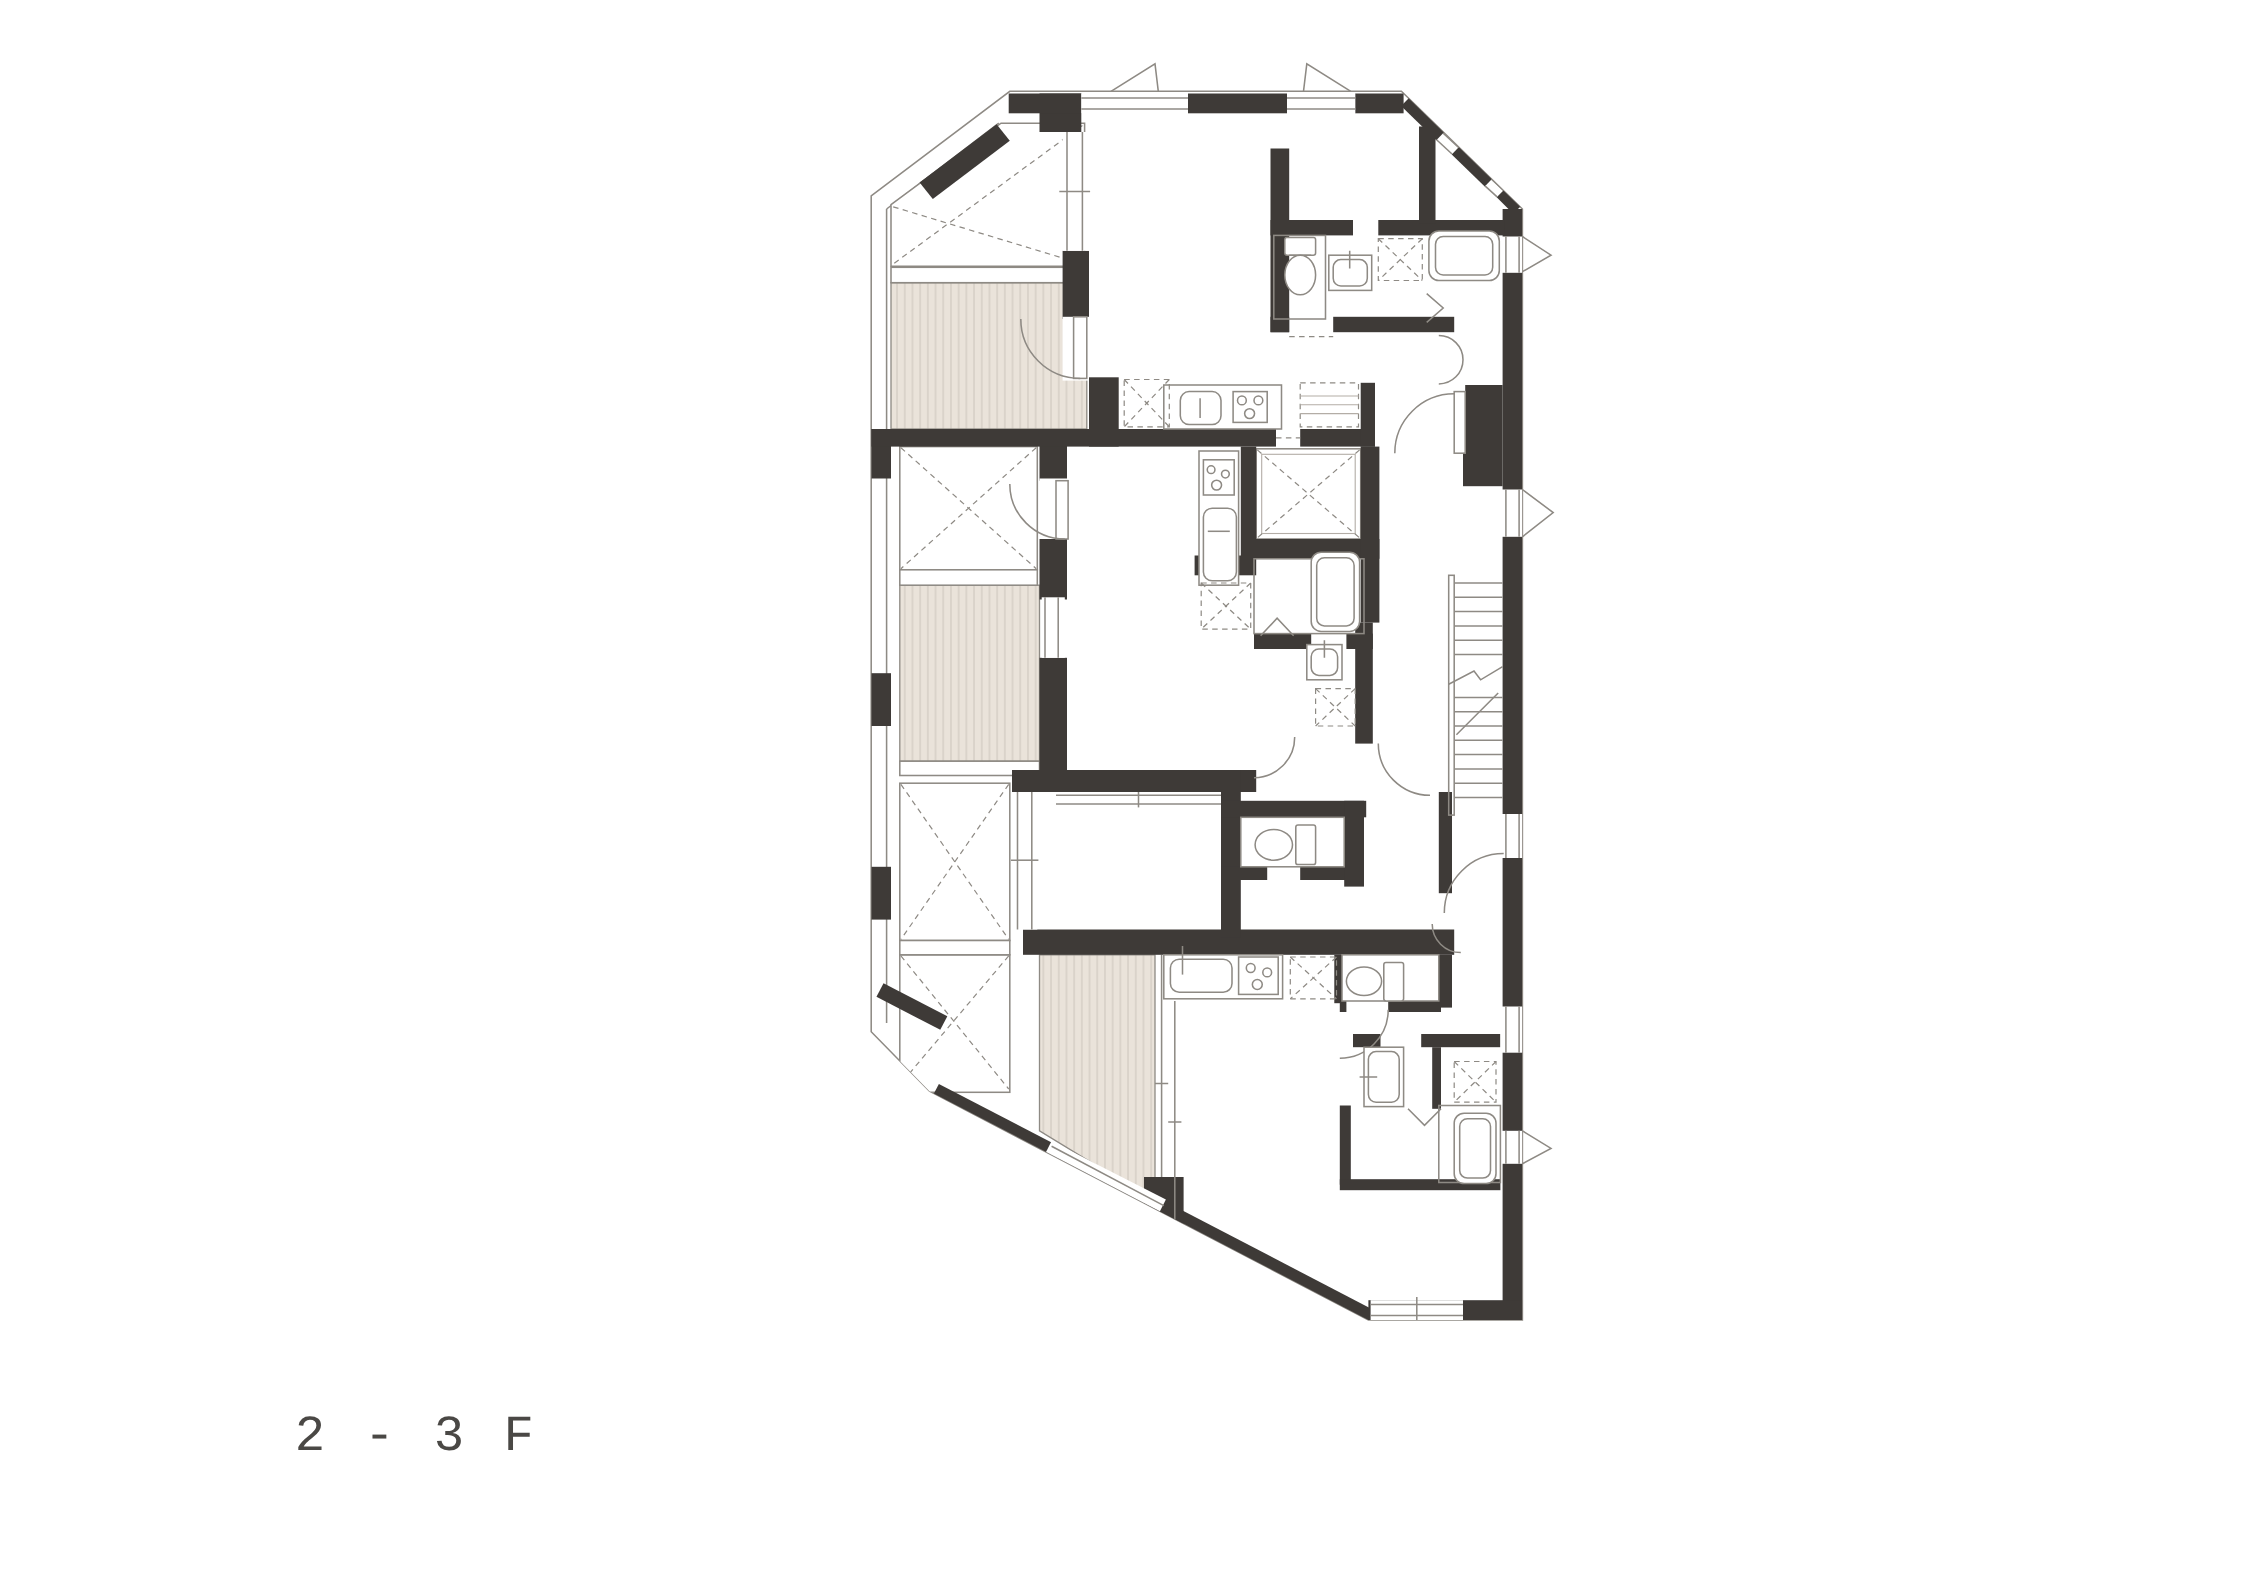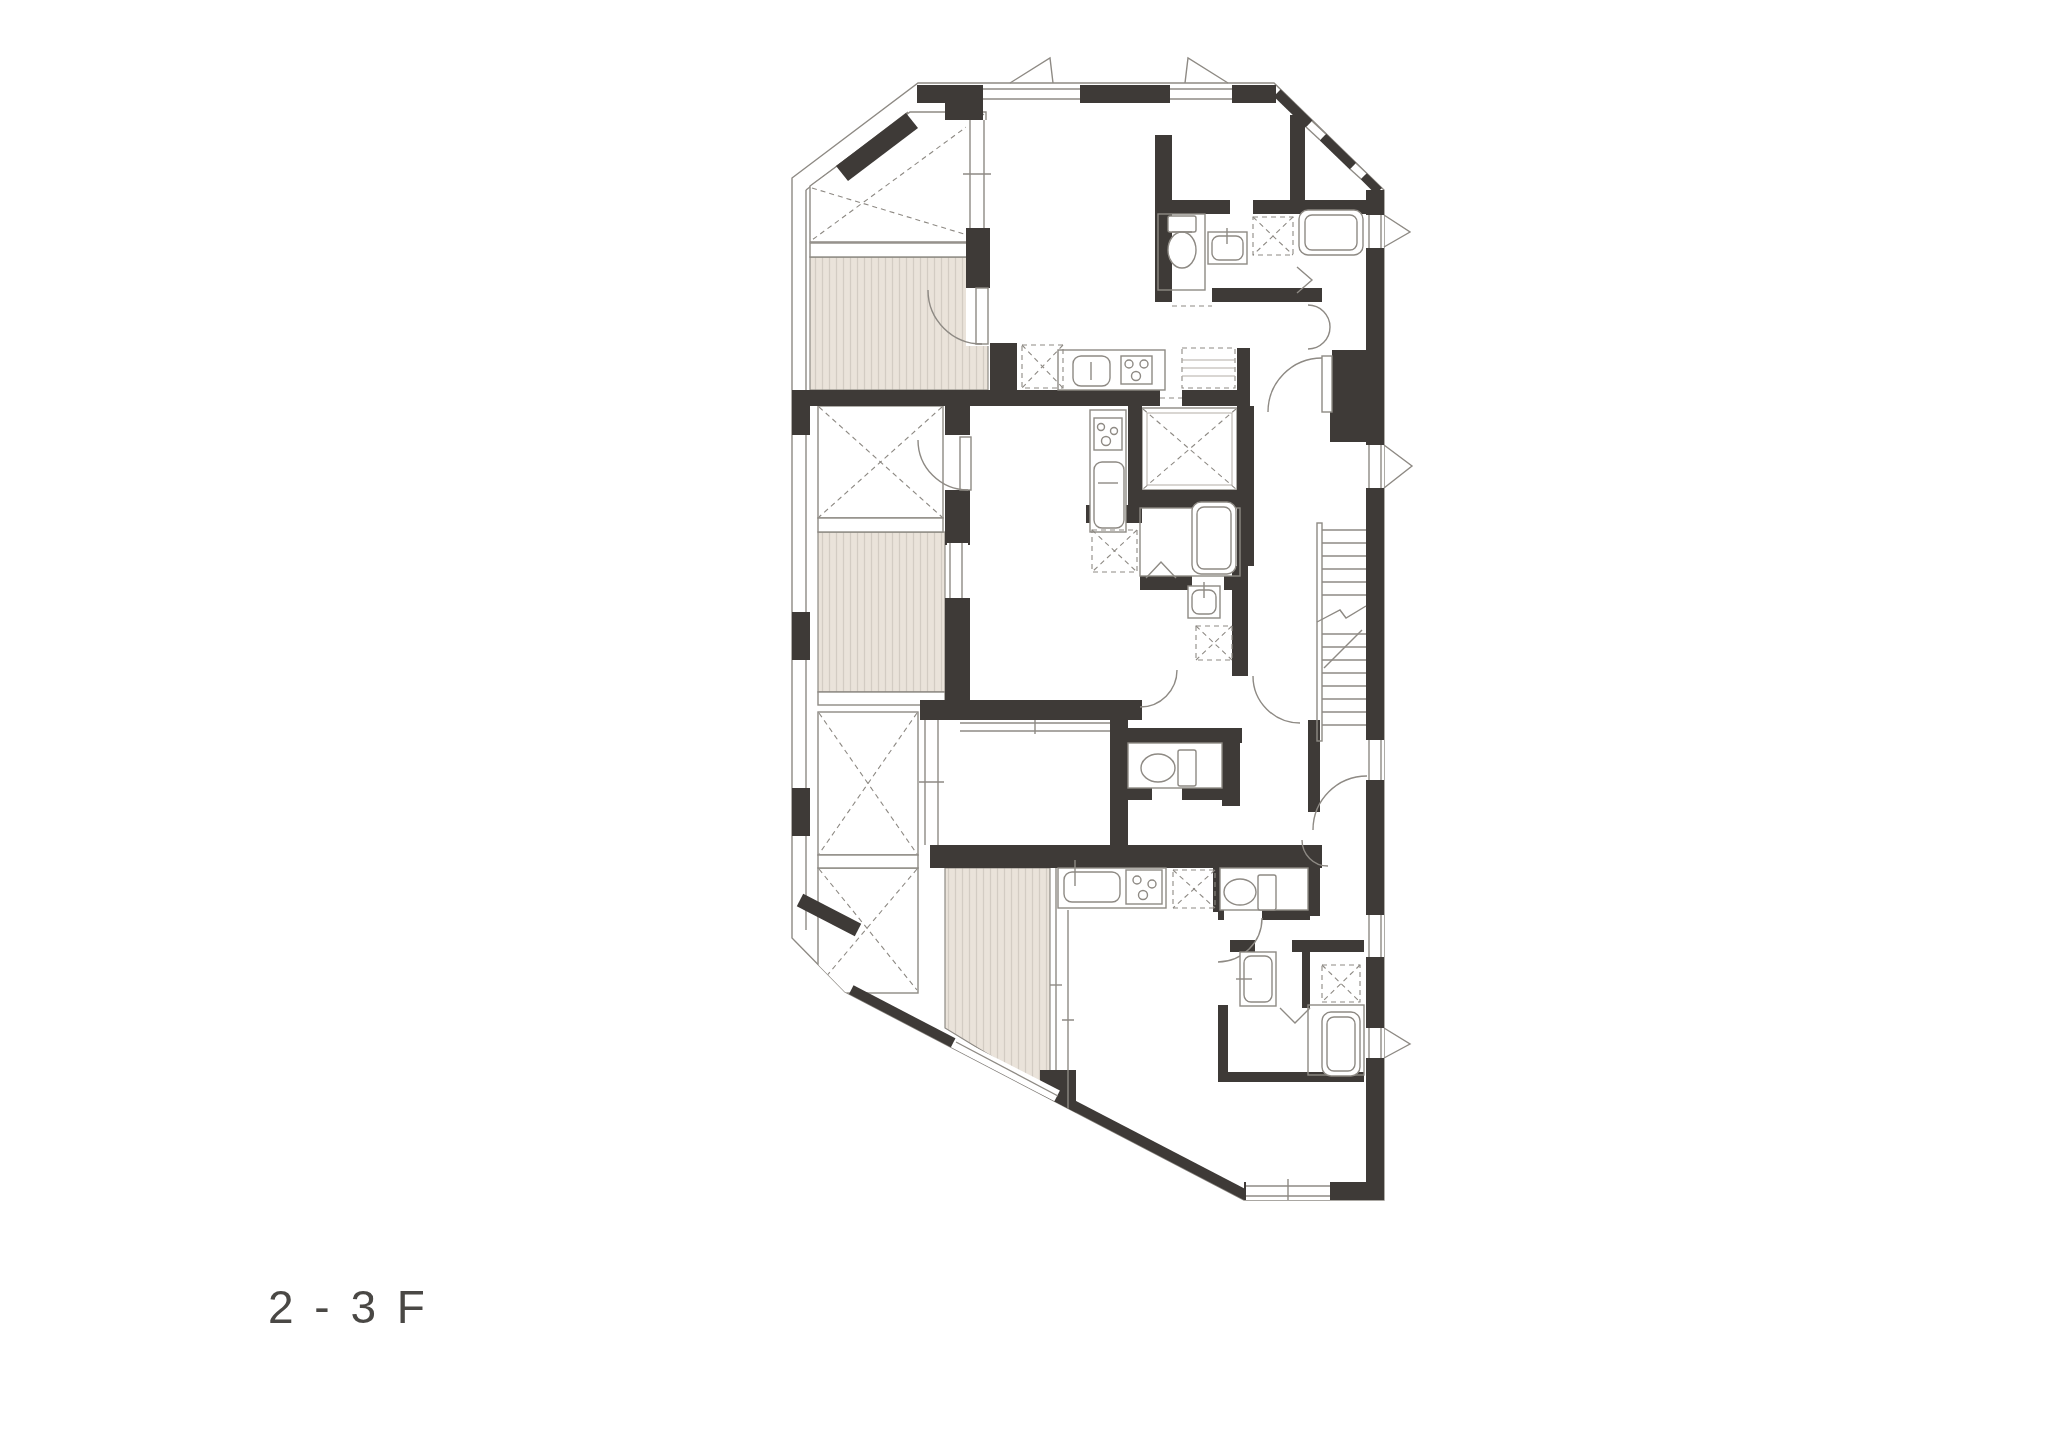--- a/index.html
+++ b/index.html
@@ -2,21 +2,21 @@
 <html style="--wall: #3e3a37; --line: #8e8a84; --line_light: #b3ada6; --balcony_fill: #eae3da; --balcony_stripe: #d3ccc3; --label_text: #4a4845; --background: #ffffff;"><head>
 <meta charset="utf-8">
 <style>
   :root{
     --wall:#3e3a37; --line:#8e8a84; --line_light:#b3ada6;
     --balcony_fill:#eae3da; --balcony_stripe:#d3ccc3;
     --label_text:#4a4845; --background:#ffffff;
   }
   html,body{margin:0;padding:0;background:var(--background);}
   .canvas{position:relative;width:1856px;height:1448px;background:var(--background);overflow:hidden;
-          font-family:Liberation Sans, sans-serif;}
+          font-family:Liberation Mono, monospace;}
   svg{position:absolute;left:0;top:0;}
   .w{fill:var(--wall);stroke:none;}
   .wl{stroke:var(--wall);fill:none;}
   .tl{stroke:var(--line);fill:none;stroke-width:1.4;}
   .tll{stroke:var(--line_light);fill:none;stroke-width:1;}
   .dx{stroke:var(--line);fill:none;stroke-width:1.1;stroke-dasharray:5 4;}
   .wh{fill:#ffffff;stroke:none;}
   .whb{fill:#ffffff;stroke:var(--line);stroke-width:1.4;}
   .bal{fill:url(#stripes);stroke:var(--line);stroke-width:1.2;}
   .fix{fill:#ffffff;stroke:var(--line);stroke-width:1.4;}

